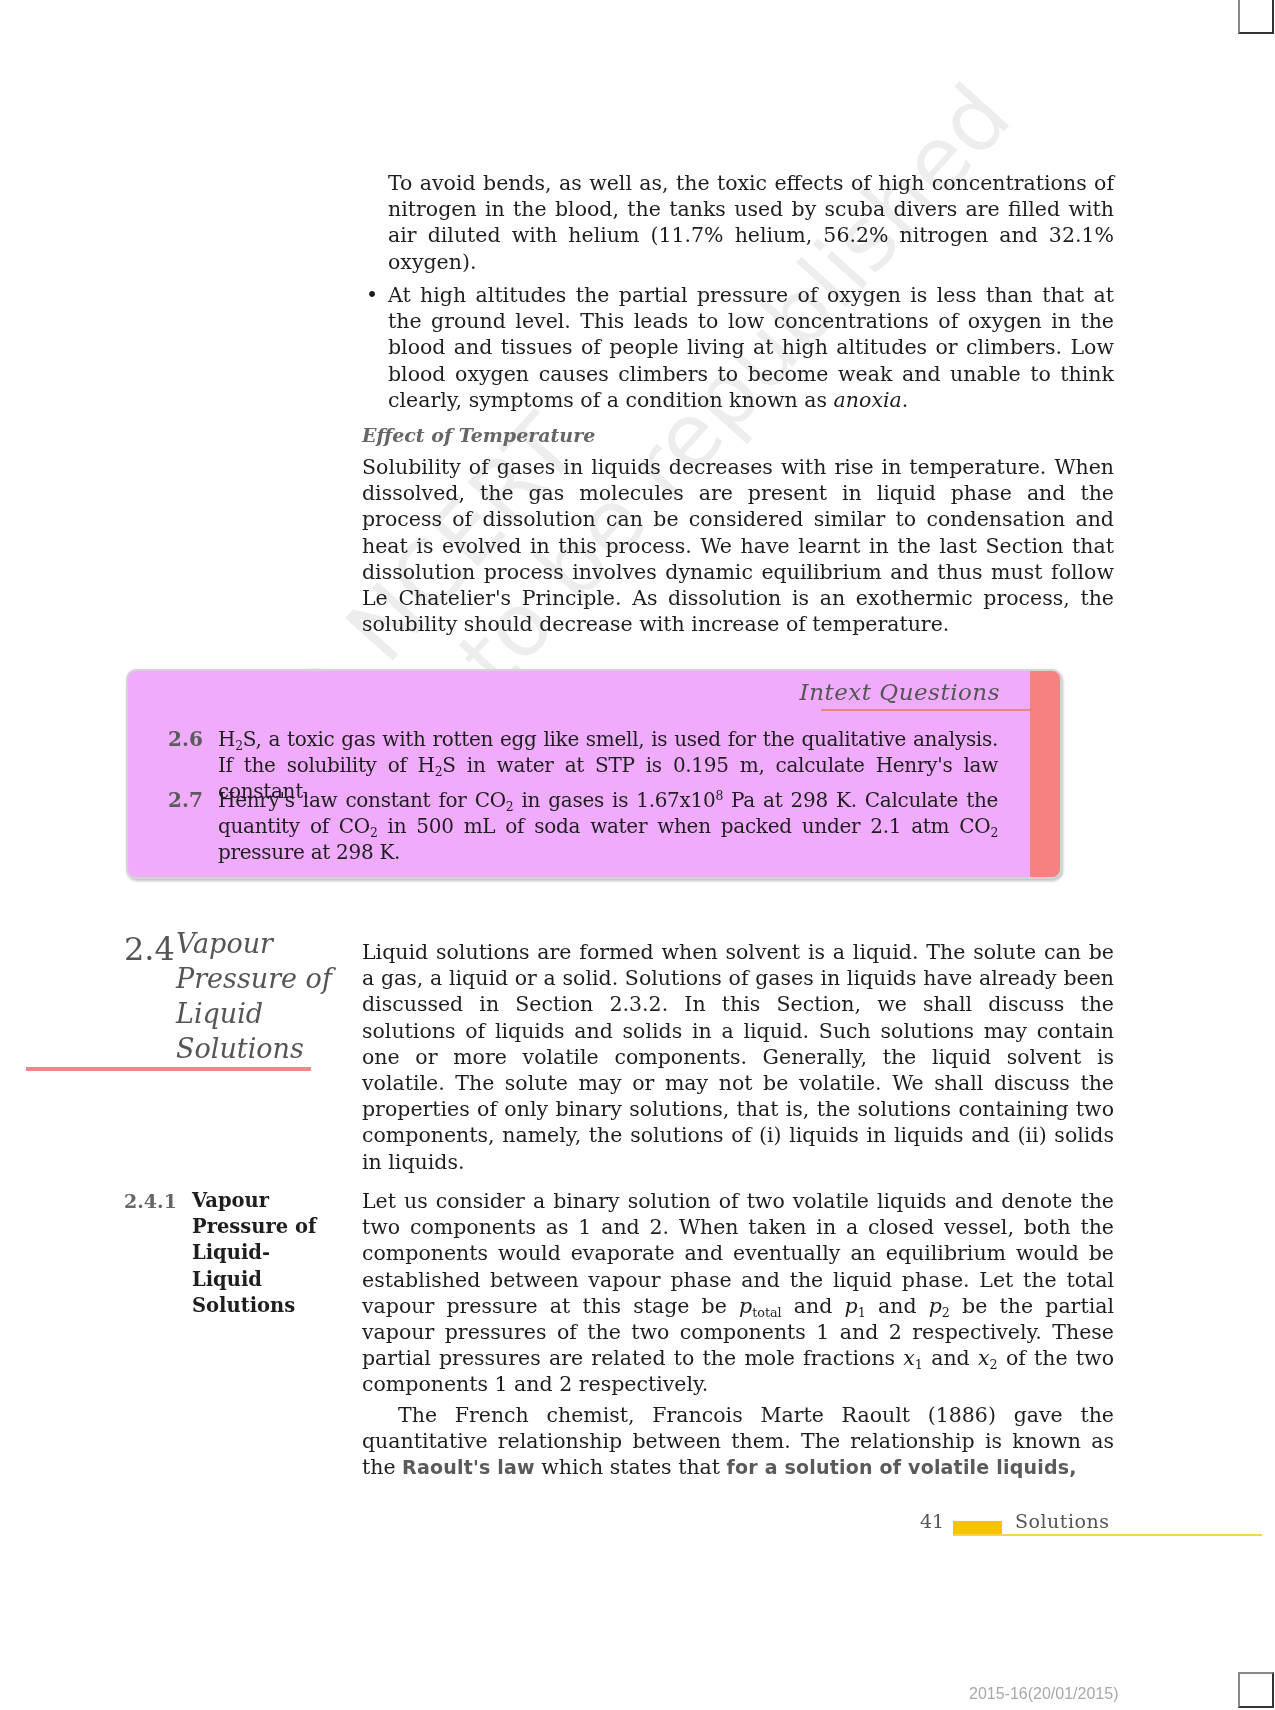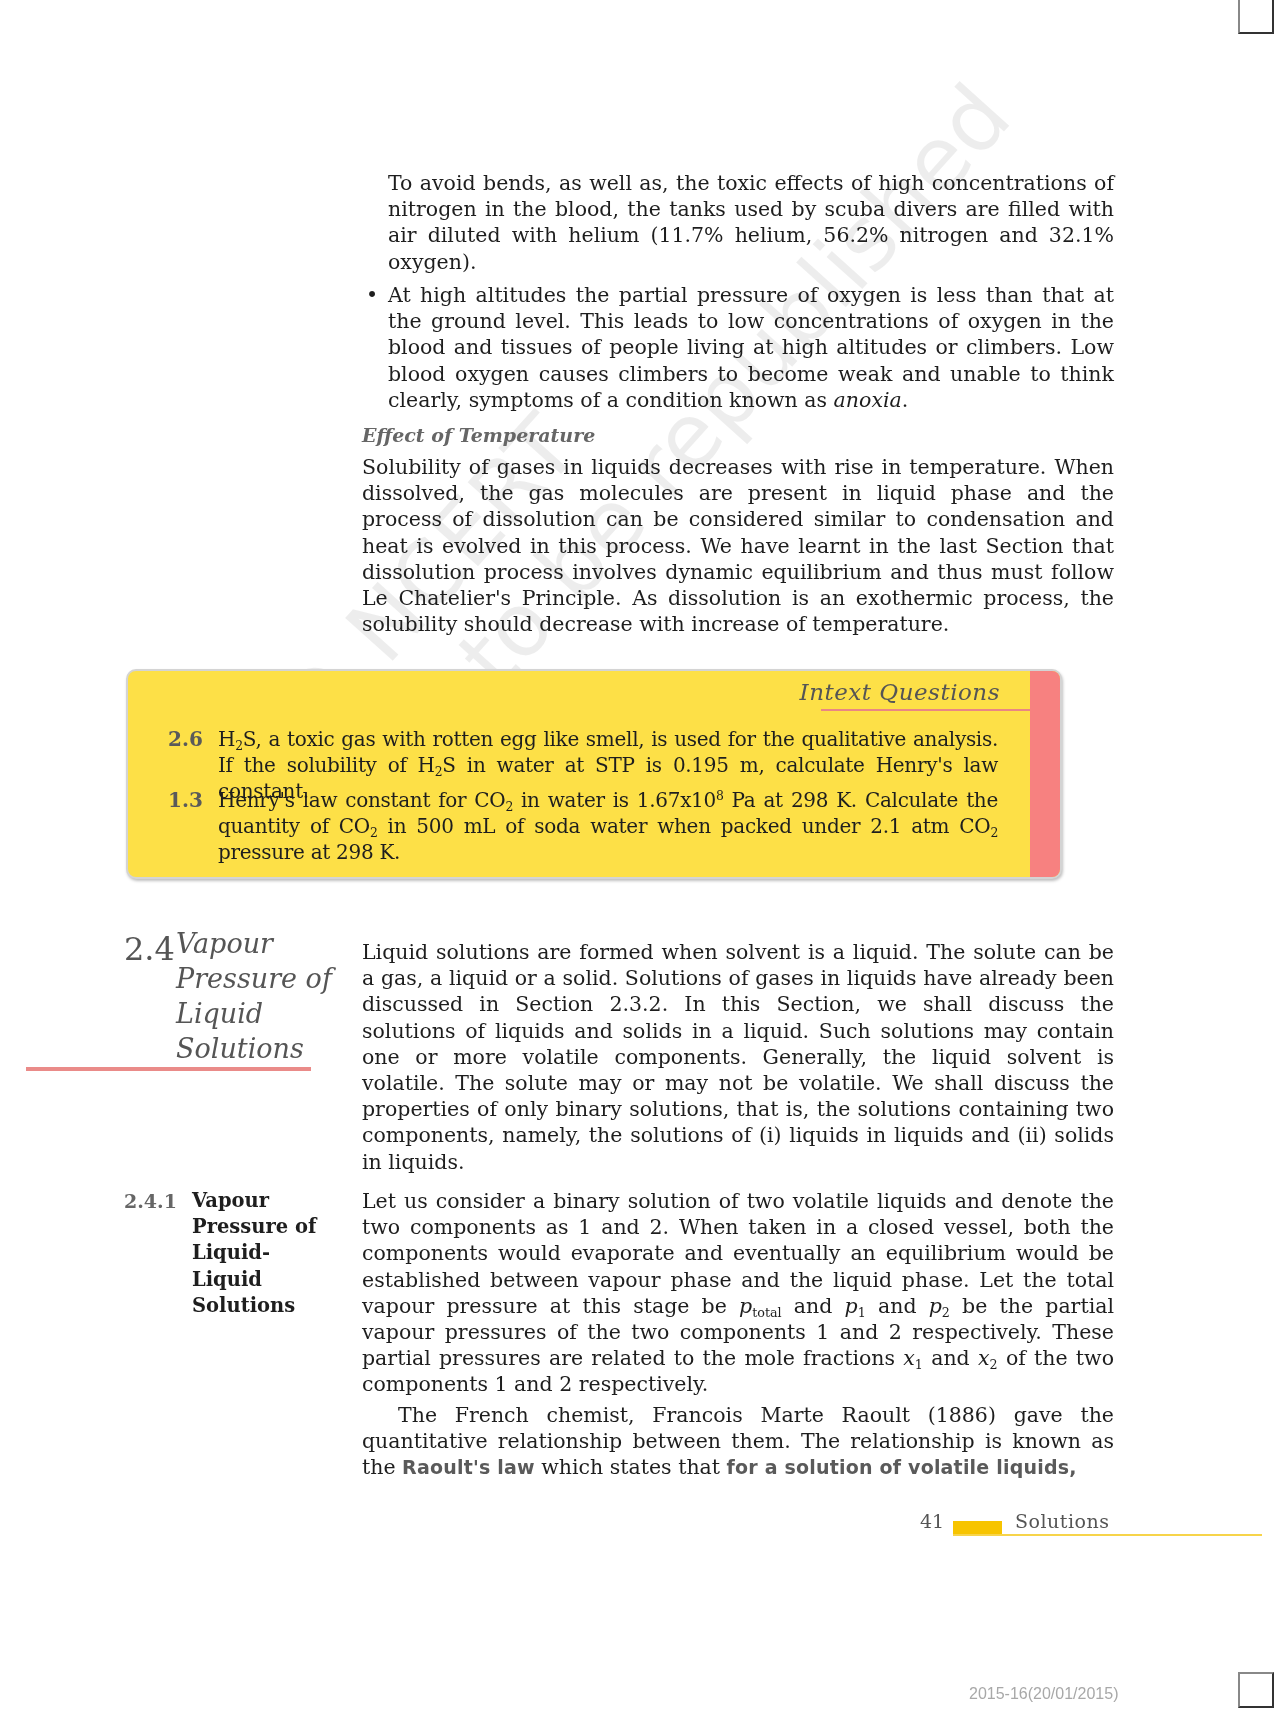--- a/index.html
+++ b/index.html
@@ -13,21 +13,21 @@
   .bullet-dot { position: absolute; left: 4px; top: 0; }
 
   .subhead { position: absolute; left: 362px; font-family: "DejaVu Serif", serif; font-style: italic; font-weight: bold; color: #666; font-size: 19px; }
 
   sub { font-size: 0.62em; vertical-align: -0.35em; line-height: 0; }
   sup { font-size: 0.62em; vertical-align: 0.55em; line-height: 0; }
   .it { font-style: italic; }
   .bold-grey { font-weight: bold; color: #5a5a5a; font-family: "DejaVu Sans", sans-serif; font-size: 19px; letter-spacing: 0.2px; }
 
   
-  .intext-box { position: absolute; left: 126px; top: 669px; width: 936px; height: 210px; border: 2px solid #d4d4d4; border-radius: 10px; box-shadow: 1px 2px 3px rgba(0,0,0,0.25); background: #fde047; box-sizing: border-box; overflow: hidden; }
+  .intext-box { position: absolute; left: 126px; top: 669px; width: 936px; height: 210px; border: 2px solid #d4d4d4; border-radius: 10px; box-shadow: 1px 2px 3px rgba(0,0,0,0.25); background: #f0abfc; box-sizing: border-box; overflow: hidden; }
   .intext-bar { position: absolute; right: 0; top: 0; width: 30px; height: 100%; background: #f78180; }
   .intext-title { position: absolute; right: 60px; top: 8px; font-family: "DejaVu Serif", serif; font-style: italic; font-size: 23px; color: #555; letter-spacing: 0.5px; }
   .intext-rule { position: absolute; left: 693px; right: 30px; top: 38px; height: 2px; background: #e98684; }
   .q { position: absolute; left: 40px; width: 830px; font-size: 20px; line-height: 26px; }
   .q-num { position: absolute; left: 0; top: 0; font-weight: bold; color: #5a5a5a; font-family: "DejaVu Serif", serif; }
   .q-text { margin-left: 50px; text-align: justify; letter-spacing: -0.3px; }
 
   
   .sec-num { position: absolute; left: 124px; top: 930px; font-family: "DejaVu Serif", serif; font-size: 32px; color: #555; }
   .sec-title { position: absolute; left: 176px; top: 926px; font-family: "DejaVu Serif", serif; font-style: italic; font-size: 27px; line-height: 35px; color: #555; }
@@ -74,22 +74,22 @@
   <div class="intext-bar"></div>
   <div class="intext-title">Intext Questions</div>
   <div class="intext-rule"></div>
 
   <div class="q" style="top:55px;">
     <span class="q-num">2.6</span>
     <div class="q-text"><span>H</span><sub>2</sub><span>S, a toxic gas with rotten egg like smell, is used for the qualitative analysis. If the solubility of H</span><sub>2</sub><span>S in water at STP is 0.195 m, calculate Henry's law constant.</span></div>
   </div>
 
   <div class="q" style="top:116px;">
-    <span class="q-num">1.3</span>
-    <div class="q-text"><span>Henry's law constant for CO</span><sub>2</sub><span> in water is 1.67x10</span><sup>8</sup><span> Pa at 298 K. Calculate the quantity of CO</span><sub>2</sub><span> in 500 mL of soda water when packed under 2.1 atm CO</span><sub>2</sub><span> pressure at 298 K.</span></div>
+    <span class="q-num">2.7</span>
+    <div class="q-text"><span>Henry's law constant for CO</span><sub>2</sub><span> in gases is 1.67x10</span><sup>8</sup><span> Pa at 298 K. Calculate the quantity of CO</span><sub>2</sub><span> in 500 mL of soda water when packed under 2.1 atm CO</span><sub>2</sub><span> pressure at 298 K.</span></div>
   </div>
 </div>
 
 <div class="sec-num">2.4</div>
 <div class="sec-title">
   <div>Vapour</div>
   <div>Pressure  of</div>
   <div>Liquid</div>
   <div>Solutions</div>
 </div>

